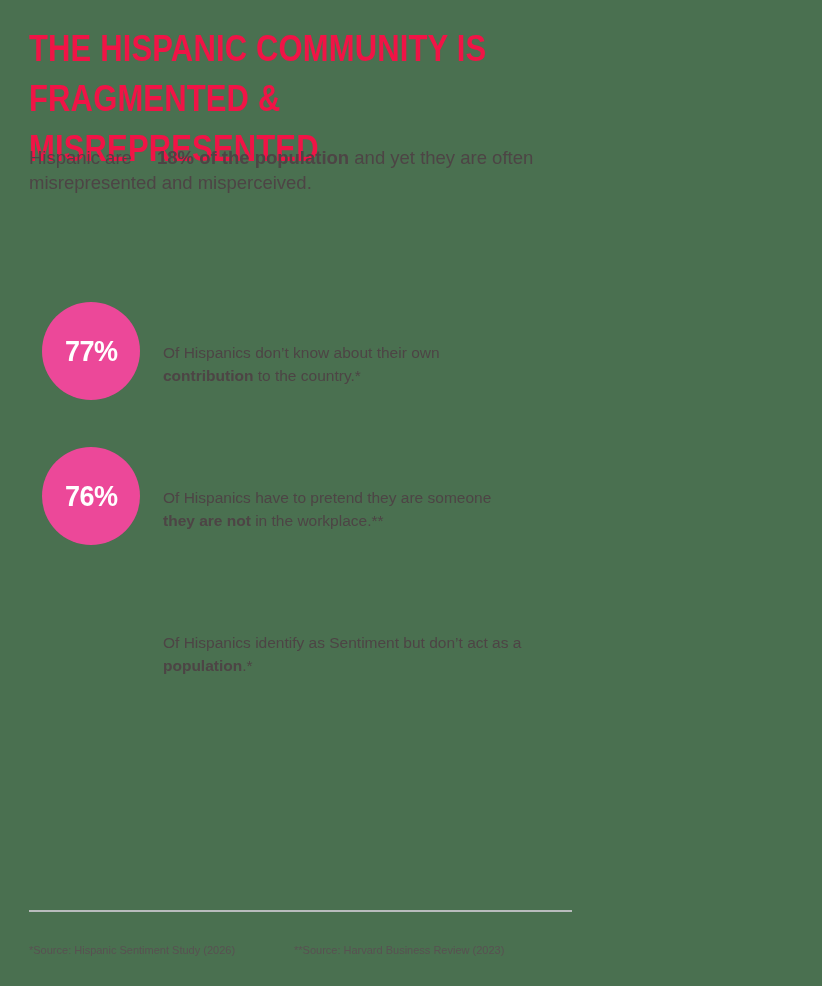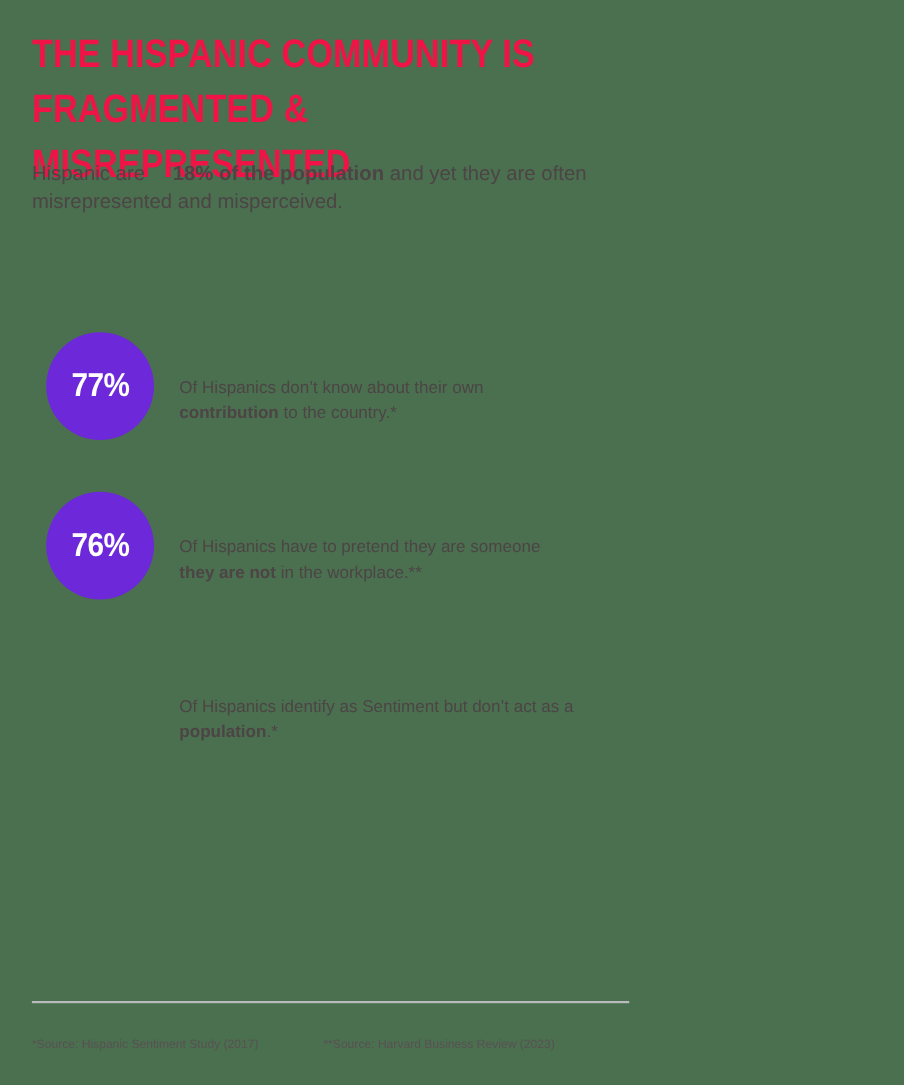--- a/index.html
+++ b/index.html
@@ -68,21 +68,21 @@
     height: 98px;
     margin-bottom: 47px;
   }
   .stat-circle {
     position: absolute;
     left: 42px;
     top: 0;
     width: 98px;
     height: 98px;
     border-radius: 50%;
-    background: #6d28d9;
+    background: #ec4899;
     display: flex;
     align-items: center;
     justify-content: center;
   }
   .stat-value {
     color: #ffffff;
     font-family: "Liberation Sans Narrow", "Liberation Sans", sans-serif;
     font-weight: bold;
     font-size: 30px;
     letter-spacing: -0.5px;
@@ -166,16 +166,16 @@
       <div class="stat-text">
         <span>Of Hispanics identify as Sentiment but don’t act as a </span><span class="bold">population</span><span>.*</span>
       </div>
     </div>
 
   </div>
 
   <div class="divider"></div>
 
   <div class="footnotes">
-    <span class="footnote first">*Source: Hispanic Sentiment Study (2017)</span><span class="footnote">**Source: Harvard Business Review (2023)</span>
+    <span class="footnote first">*Source: Hispanic Sentiment Study (2026)</span><span class="footnote">**Source: Harvard Business Review (2023)</span>
   </div>
 
 </div>
 
 </body></html>

